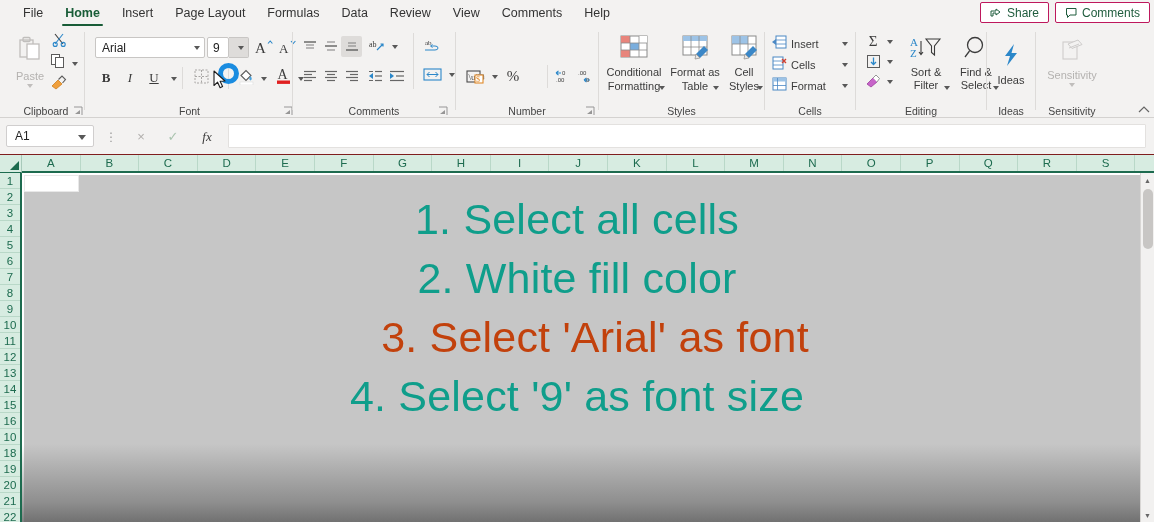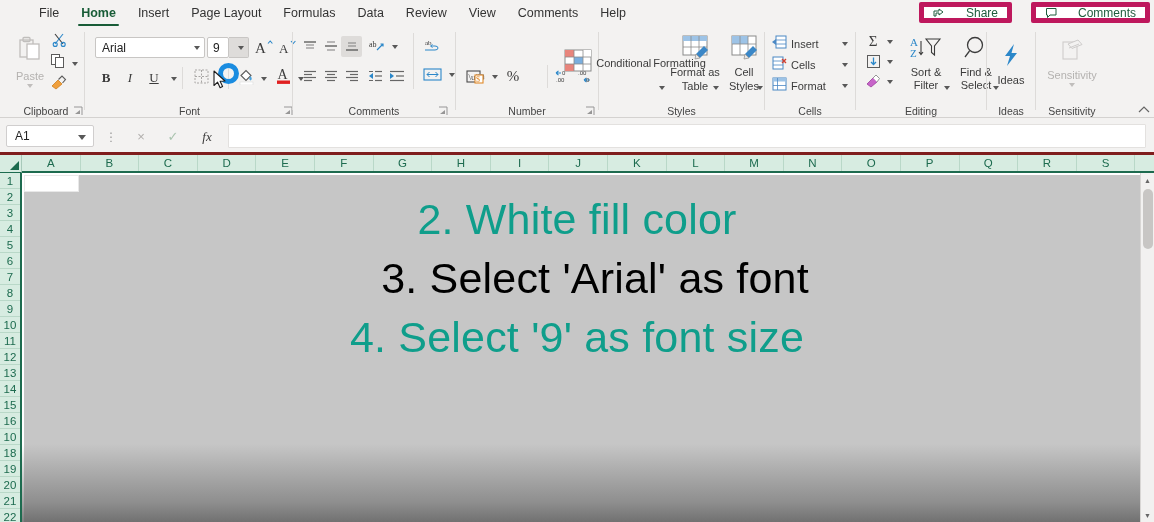--- a/index.html
+++ b/index.html
@@ -10,36 +10,36 @@
     background:#ffffff;
     -webkit-font-smoothing:antialiased;
   }
   .app { position:relative; width:1154px; height:522px; background:#ffffff; }
 
   
   .menubar {
     position:absolute; left:0; top:0; width:1154px; height:27px;
     background:#f3f2f1; display:flex; align-items:center;
   }
-  .menu-tabs { display:flex; align-items:center; height:27px; padding-left:12px;margin-left:16px; }
+  .menu-tabs { display:flex; align-items:center; height:27px; padding-left:12px; }
   .menu-tab {
     position:relative; height:27px; line-height:27px;
     padding:0 11px; font-size:12.5px; color:#333333; cursor:pointer;
     white-space:nowrap;
   }
   .menu-tab.active { color:#185c37; font-weight:bold; }
   .menu-tab.active::after {
     content:""; position:absolute; left:8px; right:8px; bottom:1px;
     height:2.5px; background:#185c37; border-radius:1px;
   }
   .menu-right { position:absolute; right:4px; top:2px; display:flex; gap:6px; }
   .mini-btn {
-    height:21px; padding:0 9px; display:flex; align-items:center; gap:20px;
-    background:#ffffff; border:5px solid #be185d; border-radius:2px;
-    font-size:12px; color:#1f5c3d; cursor:pointer; white-space:nowrap;margin-left:13px;
+    height:21px; padding:0 9px; display:flex; align-items:center; gap:4px;
+    background:#ffffff; border:1px solid #be185d; border-radius:2px;
+    font-size:12px; color:#1f5c3d; cursor:pointer; white-space:nowrap;
   }
   .mini-btn svg { display:block; }
 
   
   .ribbon {
     position:absolute; left:0; top:27px; width:1154px; height:91px;
     background:#f3f2f1; border-bottom:1px solid #d4d2d0;
   }
   .rgroup { position:absolute; top:0; height:91px; }
   .rgroup-label {
@@ -96,21 +96,21 @@
     position:absolute; width:21px; height:21px; border-radius:50%;
     border:5px solid #1a8ce0; background:transparent; z-index:60;
     pointer-events:none;
   }
   .cursor-arrow { position:absolute; z-index:61; pointer-events:none; }
 
   
   .fbar {
     position:absolute; left:0; top:118px; width:1154px; height:37px;
     background:#f3f2f1; display:flex; align-items:center;
-    border-bottom:3px solid #7f1d1d;
+    border-bottom:1px solid #7f1d1d;
   }
   .namebox {
     position:absolute; left:6px; top:7px; width:88px; height:22px;
     background:#ffffff; border:1px solid #d0cece; border-radius:2px;
     font-size:12px; color:#222; display:flex; align-items:center;
     padding-left:8px; cursor:text;
   }
   .namebox .arrow {
     position:absolute; right:7px; top:9px; width:0; height:0;
     border-left:4px solid transparent; border-right:4px solid transparent;
@@ -486,21 +486,21 @@
       <div class="dlg-launch" style="right:2px;">
         <svg width="12" height="12" viewBox="0 0 12 12">
             <path d="M2 2 H10 V10" fill="none" stroke="#666" stroke-width="1"></path>
             <path d="M3 9 L8 9 L8 5 Z" fill="#666"></path>
           </svg>
       </div>
     </div>
     <div class="rgroup-sep" style="left:598px;"></div>
 
     <div class="rgroup" style="left:599px; width:165px;">
-      <div class="rbtn" style="left:2px; top:5px; width:66px; height:62px; flex-direction:row; gap:2px;">
+      <div class="rbtn" style="left:2px; top:5px; width:66px; height:62px; flex-direction:column; gap:2px;">
         <span>
           <svg width="32" height="26" viewBox="0 0 32 26">
             <rect x="3" y="2" width="26" height="21" fill="#ffffff" stroke="#8a8a8a" stroke-width="1"></rect>
             <rect x="3" y="2" width="9" height="7" fill="#e8857c"></rect>
             <rect x="12" y="9" width="9" height="7" fill="#7aaede"></rect>
             <rect x="3" y="16" width="9" height="7" fill="#e8857c"></rect>
             <rect x="21" y="2" width="8" height="7" fill="#ffffff"></rect>
             <line x1="12" y1="2" x2="12" y2="23" stroke="#8a8a8a" stroke-width=".8"></line>
             <line x1="21" y1="2" x2="21" y2="23" stroke="#8a8a8a" stroke-width=".8"></line>
             <line x1="3" y1="9" x2="29" y2="9" stroke="#8a8a8a" stroke-width=".8"></line>
@@ -739,18 +739,19 @@
     </div>
     <div class="vscroll">
       <div class="vscroll-up">▲</div>
       <div class="vscroll-thumb"></div>
       <div class="vscroll-dn">▼</div>
     </div>
     <div class="fade-bottom"></div>
   </div>
 
   <div class="overlay">
+    <div class="ov-line" style="color: rgb(15, 158, 139);">1. Select all cells</div>
     <div class="ov-line" style="color: rgb(15, 158, 139);">2. White fill color</div>
-    <div class="ov-line" style="color: #000000; margin-left: 36px;">3. Select 'Arial' as font</div>
+    <div class="ov-line" style="color: #c2410c; margin-left: 36px;">3. Select 'Arial' as font</div>
     <div class="ov-line" style="color: rgb(15, 158, 139);">4. Select '9' as font size</div>
   </div>
 
 </div>
 
 </body></html>

